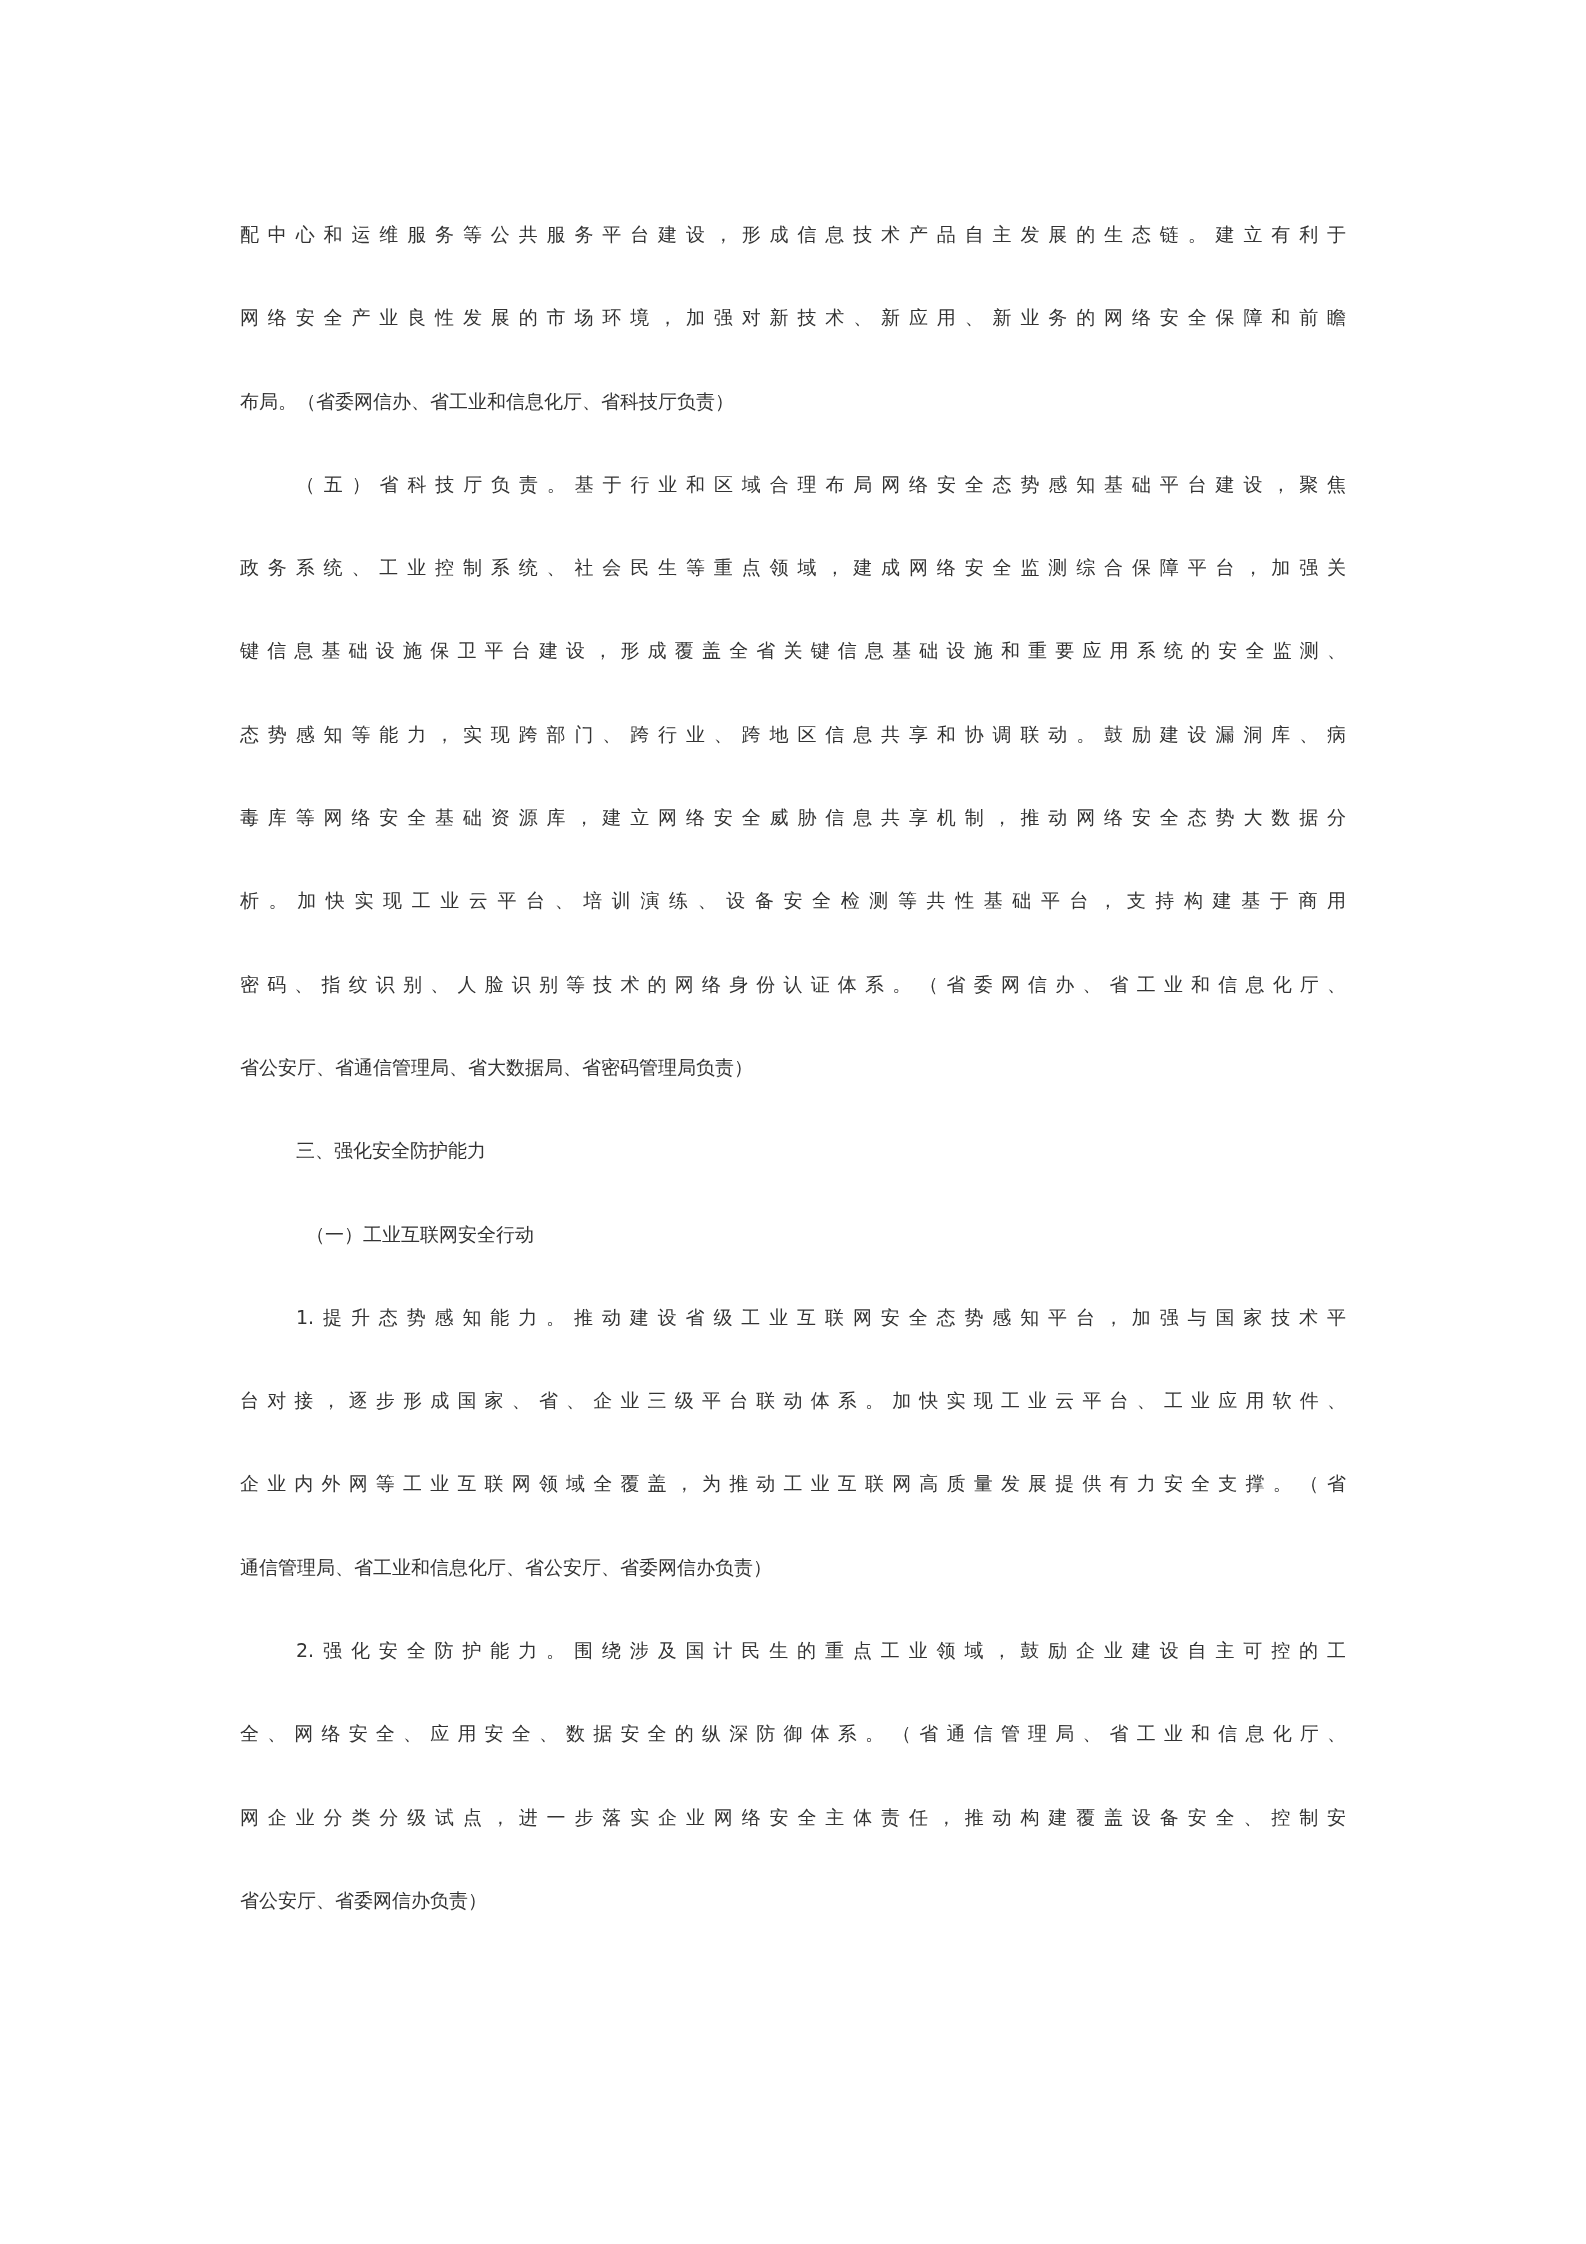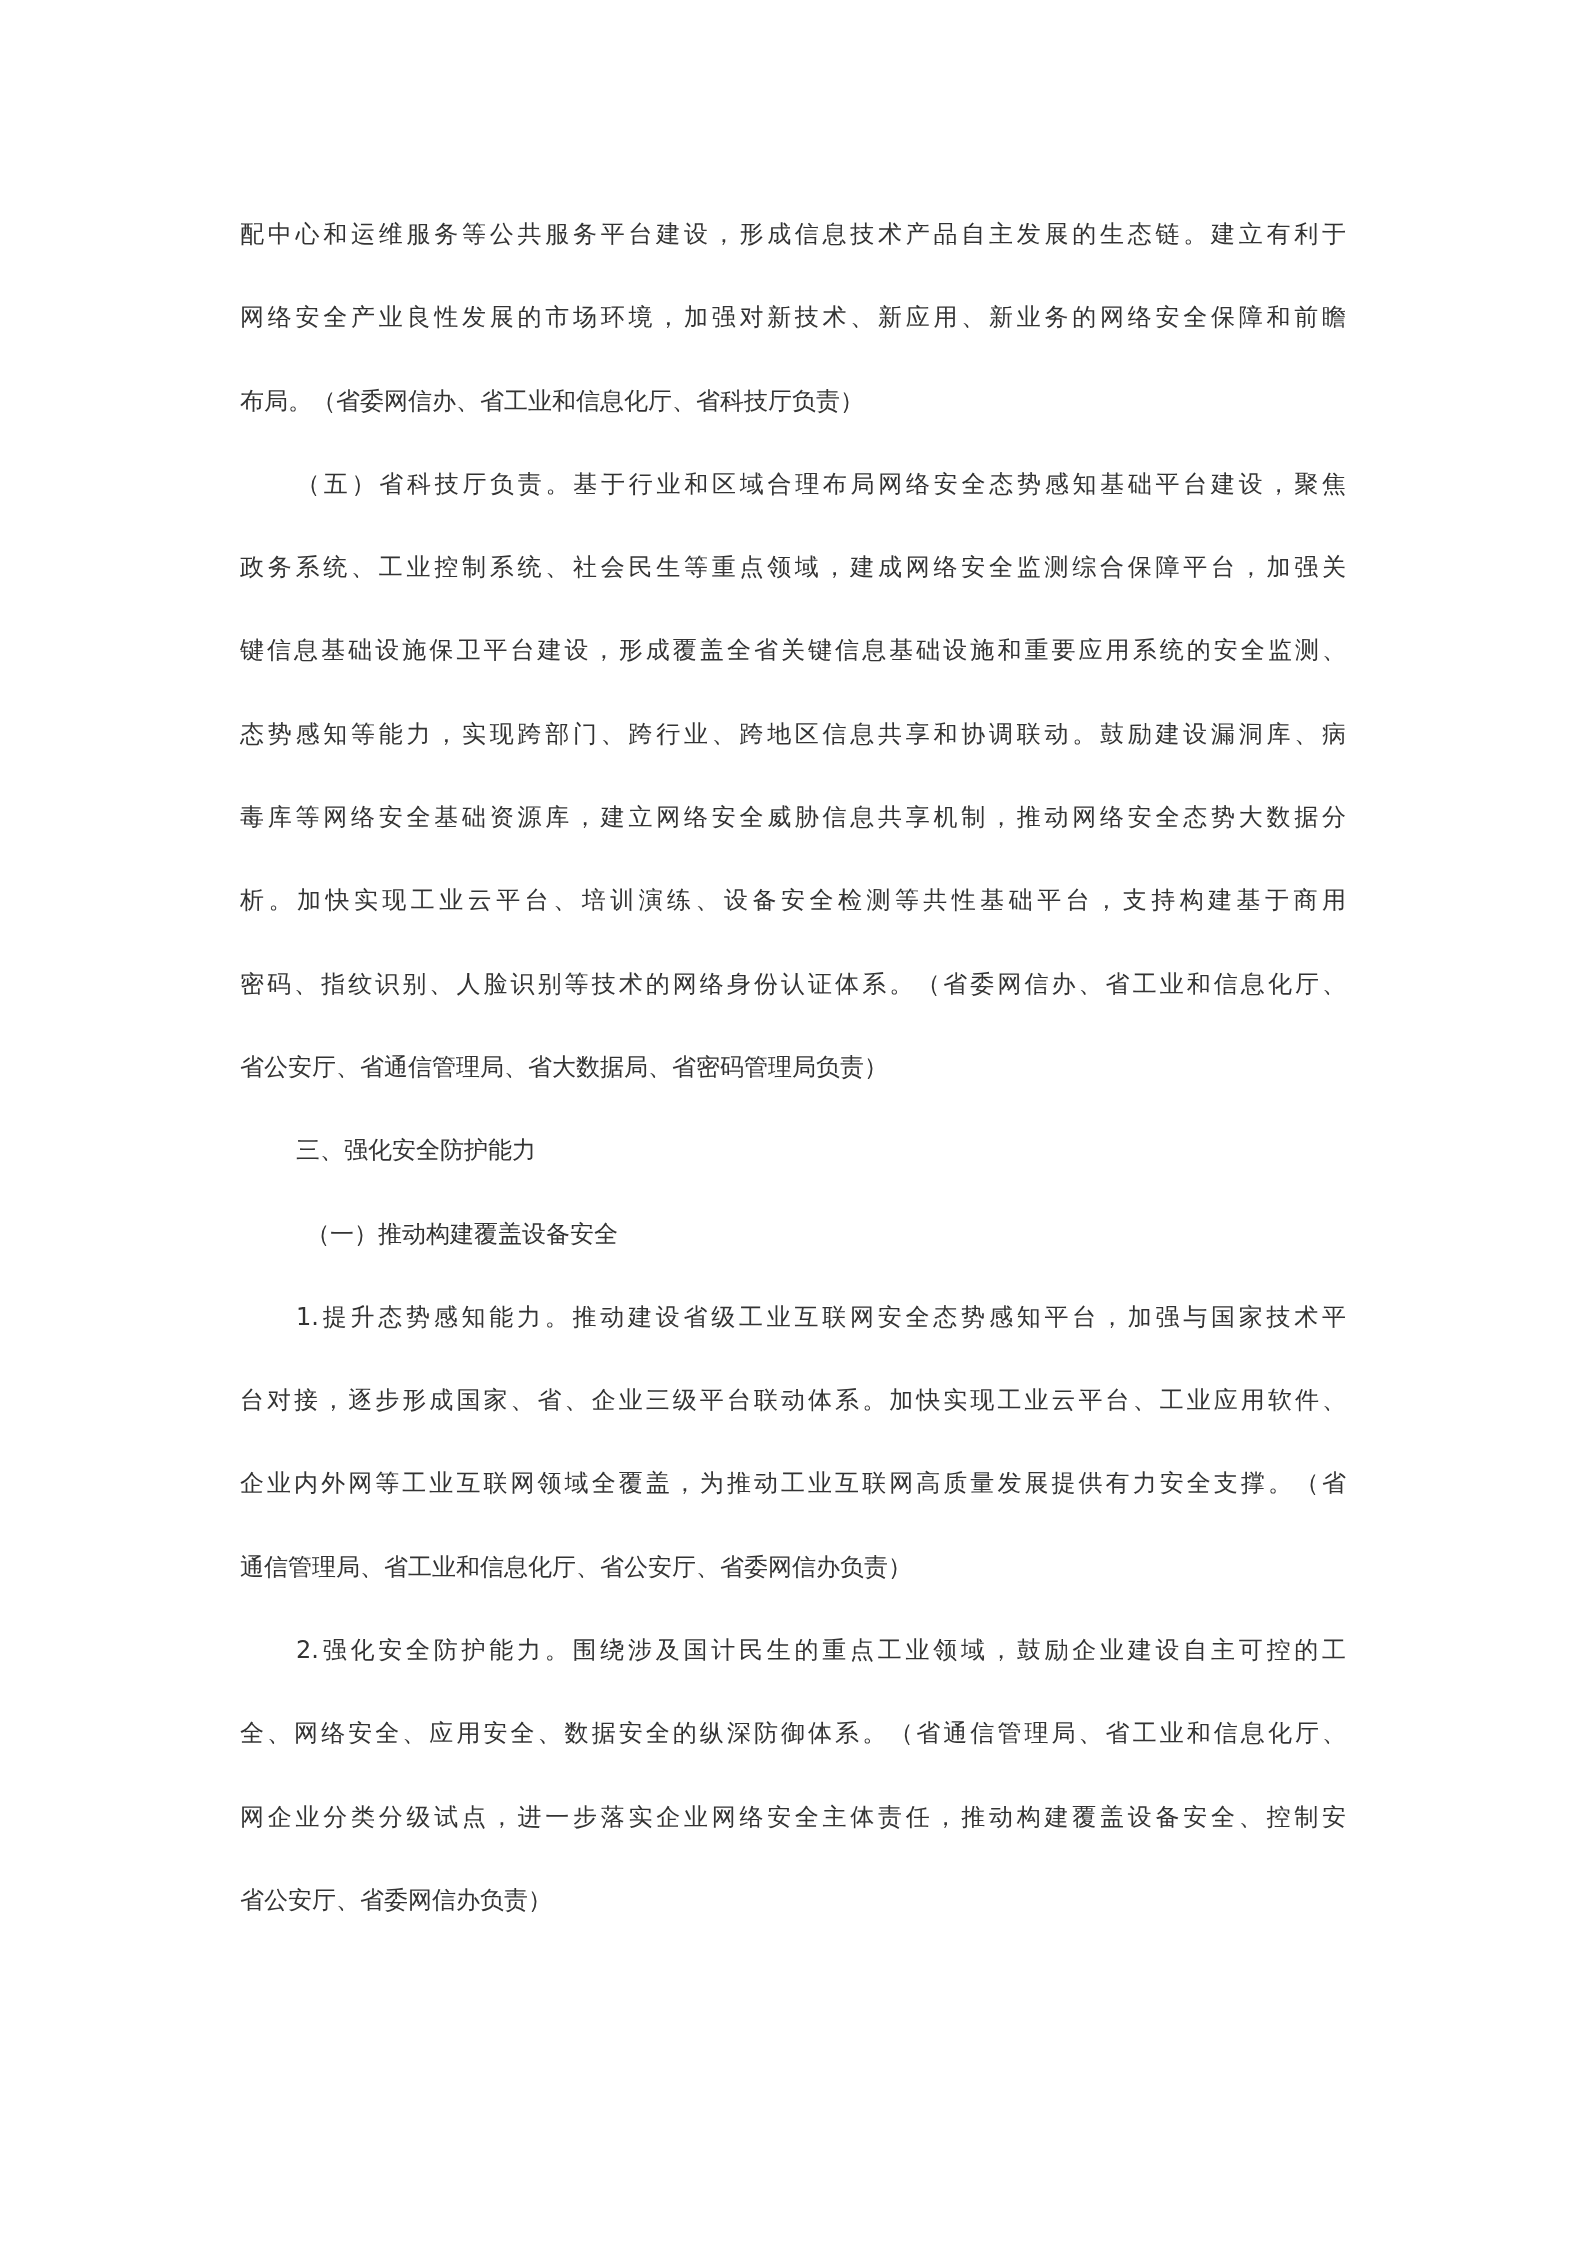--- a/index.html
+++ b/index.html
@@ -3,21 +3,21 @@
   <meta charset="utf-8">
   <style>
     html, body { margin: 0; padding: 0; background: #ffffff; }
     body { width: 1586px; height: 2244px; position: relative; overflow: hidden; }
     .page {
       position: absolute;
       left: 240px;
       top: 193px;
       width: 1106px;
       font-family: "DejaVu Sans", "Liberation Sans", sans-serif;
-      font-size: 24px;
+      font-size: 19px;
       color: #333333;
     }
     .line {
       height: 83.3px;
       line-height: 83.3px;
       white-space: nowrap;
       text-align: justify;
       text-align-last: justify;
       letter-spacing: 0;
     }
@@ -46,21 +46,21 @@
     <div class="line">析。加快实现工业云平台、培训演练、设备安全检测等共性基础平台，支持构建基于商用</div>
     <div class="line">密码、指纹识别、人脸识别等技术的网络身份认证体系。（省委网信办、省工业和信息化厅、</div>
     <div class="line last">省公安厅、省通信管理局、省大数据局、省密码管理局负责）</div>
   </div>
 
   <div>
     <div class="line indent-h1">三、强化安全防护能力</div>
   </div>
 
   <div>
-    <div class="line indent-h2">（一）推动构建覆盖设备安全</div>
+    <div class="line indent-h2">（一）工业互联网安全行动</div>
   </div>
 
   <div>
     <div class="line indent">1.提升态势感知能力。推动建设省级工业互联网安全态势感知平台，加强与国家技术平</div>
     <div class="line">台对接，逐步形成国家、省、企业三级平台联动体系。加快实现工业云平台、工业应用软件、</div>
     <div class="line">企业内外网等工业互联网领域全覆盖，为推动工业互联网高质量发展提供有力安全支撑。（省</div>
     <div class="line last">通信管理局、省工业和信息化厅、省公安厅、省委网信办负责）</div>
   </div>
 
   <div>

